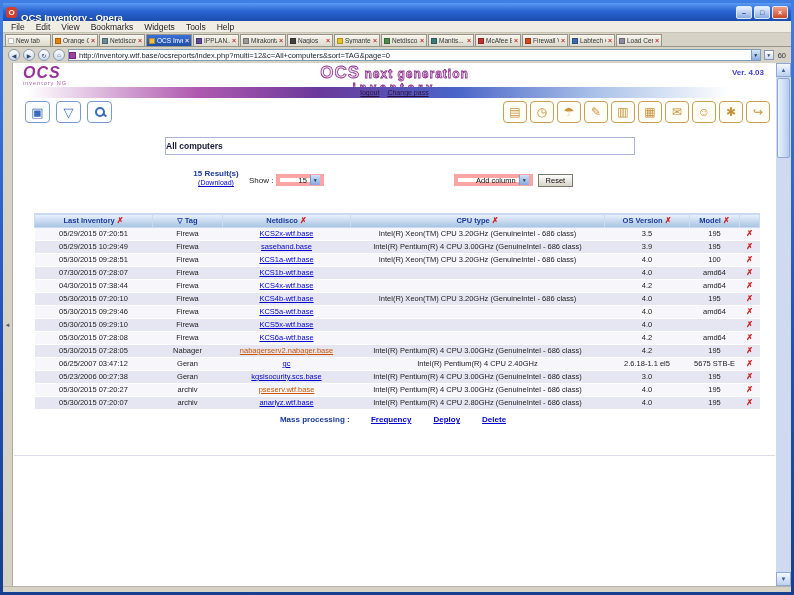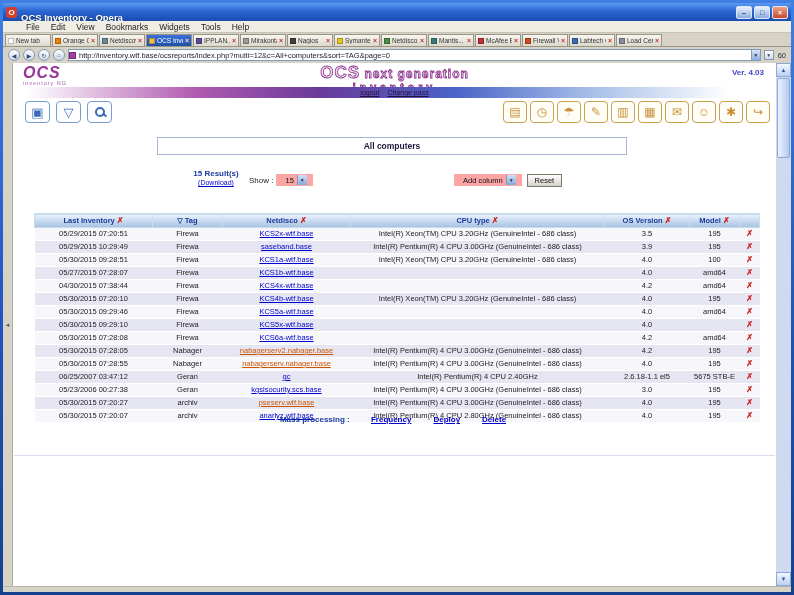--- a/index.html
+++ b/index.html
@@ -16,21 +16,21 @@
                 font-size:8px; font-weight:bold; display:flex; align-items:center; justify-content:center; text-shadow:none; }
   .title-text { flex:1; overflow:hidden; white-space:nowrap;margin-top:10px; }
   .winbtns { display:flex; gap:2px; }
   .winbtn { width:16px; height:13px; border-radius:2px; border:1px solid #dce8fa;
             background:linear-gradient(180deg,#e9f1fd,#8cace0); color:#123a78; font-size:7px;
             display:flex; align-items:center; justify-content:center; text-shadow:none; }
   .winbtn.close { background:linear-gradient(180deg,#f0a088,#c84a28); color:#fff; }
 
   
   .menubar { height:12px; background:#f0eee4; border-bottom:1px solid #c8c4b4;
-             display:flex; align-items:center; gap:11px; padding:0 23px; font-size:8.5px; color:#222; }
+             display:flex; align-items:center; gap:11px; padding:0 8px; font-size:8.5px; color:#222; }
   .menuitem { white-space:nowrap; }
 
   
   .tabbar { height:14px; background:#d6d2c6; border-bottom:1px solid #9a9686;
             display:flex; align-items:flex-end; padding:1px 2px 0 2px; gap:1px; }
   .tabs-strip { display:flex; gap:1px; }
   .tab { width:46px; height:12px; display:flex; align-items:center; gap:2px; padding:0 2px;
          background:linear-gradient(180deg,#f8f6ee,#dcd8cc); border:1px solid #98948a; border-bottom:none;
          font-size:6.5px; color:#333; overflow:hidden; white-space:nowrap; }
   .tab[data-active="true"] { background:linear-gradient(180deg,#3a70d8,#1e4ea6); color:#fff; }
@@ -88,29 +88,29 @@
   .toolbar { position:absolute; top:38px; left:8px; right:6px; height:26px; }
   .lefticons { position:absolute; left:4px; top:0; display:flex; gap:6px; }
   .iconbox-blue { width:25px; height:22px; border:1px solid #7a9ad0; border-radius:4px; background:#fdfeff;
                   color:#3a6ab8; font-size:13px; display:flex; align-items:center; justify-content:center; }
   .mag { position:relative; width:10px; height:10px; border:2px solid #3a6ab8; border-radius:50%; }
   .mag::after { content:""; position:absolute; width:5px; height:2px; background:#3a6ab8; right:-4px; bottom:-1px; transform:rotate(40deg); }
   .righticons { position:absolute; right:0; top:0; display:flex; gap:3px; }
   .iconbox-tan { width:24px; height:22px; border:1px solid #c8a050; border-radius:4px; background:#fffef6;
                  color:#c89038; font-size:12px; display:flex; align-items:center; justify-content:center; }
 
-  .allcomp { position:absolute; left:144px; top:74px; width:470px; height:18px; border:1px solid #aab4d8;
-             display:flex; align-items:center; justify-content:center; font-size:8.5px; font-weight:bold; color:#1a1a3a; }
+  .allcomp { position:absolute; left:152px; top:74px; width:470px; height:18px; border:1px solid #aab4d8;
+             display:flex; align-items:center; justify-content:flex-start; font-size:8.5px; font-weight:bold; color:#1a1a3a; }
 
   .results { position:absolute; top:105px; left:0; right:0; height:28px; font-size:8px; }
   .rescount { position:absolute; left:168px; top:1px; width:70px; text-align:center; color:#1a3a9c; font-weight:bold; }
   .download { display:block; color:#0000cc; text-decoration:underline; font-weight:normal; font-size:7px; margin-top:1px; }
   .showgroup { position:absolute; left:236px; top:6px; display:flex; align-items:center; gap:3px; color:#222; }
-  .selectbox { height:12px; min-width:26px; background:#fff; border:6px solid #fca5a5; display:inline-flex;
-               align-items:center; font-size:7.5px; padding-left:3px; color:#111; }
+  .selectbox { height:12px; min-width:26px; background:#fff; border:4px solid #fca5a5; display:inline-flex;
+               align-items:center; font-size:7.5px; padding-left:18px; color:#111; }
   .sel-arrow { width:10px; height:10px; margin-left:3px; background:linear-gradient(#cfe0f8,#86a8e0);
                border-left:1px solid #7f9db9; font-size:5px; color:#234; display:flex; align-items:center; justify-content:center; }
   .addgroup { position:absolute; left:441px; top:6px; display:flex; gap:5px; }
   .btn { height:13px; padding:0 7px; background:linear-gradient(#fdfdfd,#d8d4c8); border:1px solid #7a7a6a;
          font-size:7.5px; color:#111; display:flex; align-items:center; }
 
   table.datatable { position:absolute; left:21px; top:150px; width:725px; border-collapse:collapse; table-layout:fixed; }
   .datatable th { height:14px; background:linear-gradient(180deg,#eaf2fc,#a6c2e2); border:1px solid #cadbef;
                   color:#1a3a9c; font-size:7.5px; font-weight:bold; padding:0 1px; overflow:hidden; white-space:nowrap; }
   .datatable td { height:12px; line-height:12px; padding:0 2px; font-size:7.5px; color:#222; text-align:center;
@@ -421,21 +421,21 @@
               <span class="complink" style="color: rgb(0, 0, 204);">KCS1a-wtf.base</span>
             </td>
             <td>Intel(R) Xeon(TM) CPU 3.20GHz (GenuineIntel - 686 class)</td>
             <td>4.0</td>
             <td>100</td>
             <td>
               <span class="redx">✗</span>
             </td>
           </tr>
             <tr>
-            <td>05/27/2015 07:28:07</td>
+            <td>07/30/2015 07:28:07</td>
             <td>Firewa</td>
             <td>
               <span class="complink" style="color: rgb(0, 0, 204);">KCS1b-wtf.base</span>
             </td>
             <td></td>
             <td>4.0</td>
             <td>amd64</td>
             <td>
               <span class="redx">✗</span>
             </td>
@@ -506,33 +506,20 @@
             </td>
           </tr>
             <tr>
             <td>05/30/2015 07:28:05</td>
             <td>Nabager</td>
             <td>
               <span class="complink" style="color: rgb(204, 85, 0);">nabagerserv2.nabager.base</span>
             </td>
             <td>Intel(R) Pentium(R) 4 CPU 3.00GHz (GenuineIntel - 686 class)</td>
             <td>4.2</td>
-            <td>195</td>
-            <td>
-              <span class="redx">✗</span>
-            </td>
-          </tr>
-            <tr>
-            <td>05/30/2015 07:28:55</td>
-            <td>Nabager</td>
-            <td>
-              <span class="complink" style="color: rgb(204, 85, 0);">nabagerserv.nabager.base</span>
-            </td>
-            <td>Intel(R) Pentium(R) 4 CPU 3.00GHz (GenuineIntel - 686 class)</td>
-            <td>4.0</td>
             <td>195</td>
             <td>
               <span class="redx">✗</span>
             </td>
           </tr>
             <tr>
             <td>06/25/2007 03:47:12</td>
             <td>Geran</td>
             <td>
               <span class="complink" style="color: rgb(0, 0, 204);">gc</span>

